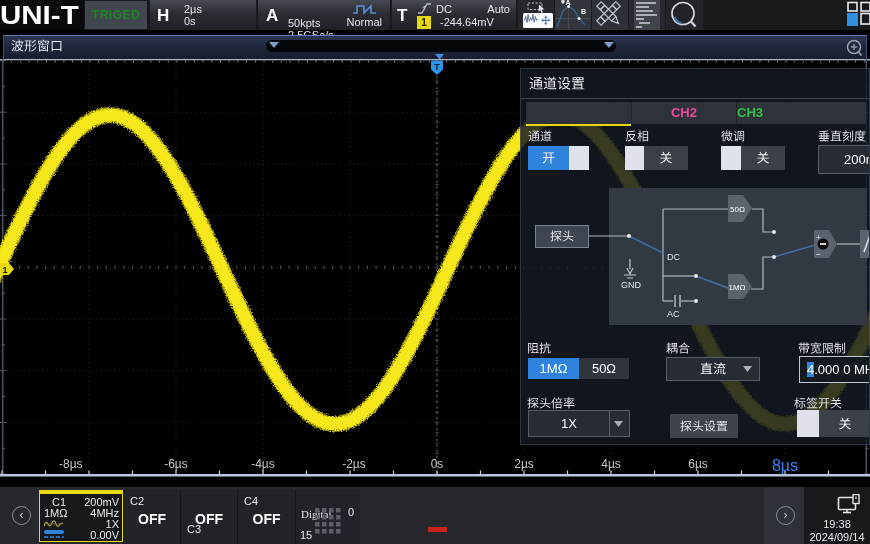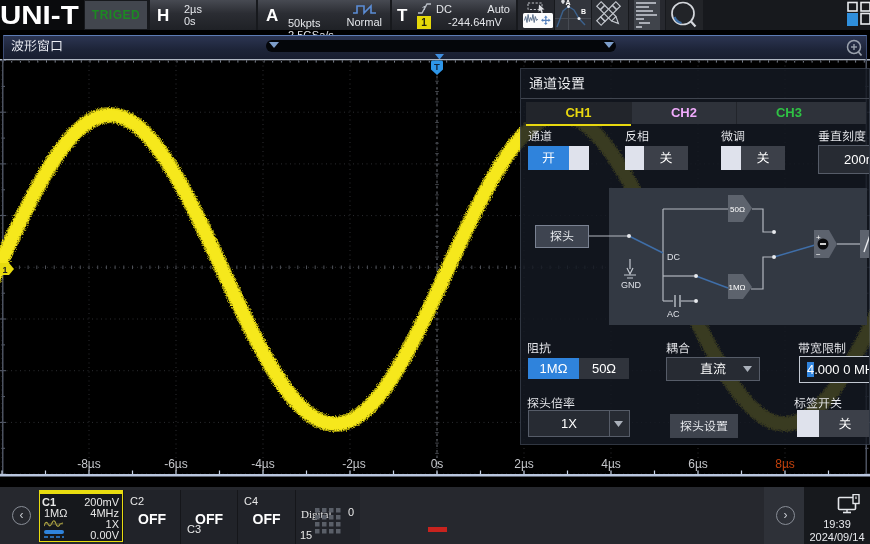--- a/index.html
+++ b/index.html
@@ -51,21 +51,21 @@
     <polyline points="1,9 5,9 5,2 12,2 12,9 19,2 19,2 19,9 24,9" fill="none" stroke="#5b8dd6" stroke-width="1.6"></polyline>
   </svg>
   <div class="biglet" style="left:397px;">T</div>
   <svg class="abs" style="left:417px;top:3px;" width="15" height="11" viewBox="0 0 15 11">
     <polyline points="1,10 5,10 10,1 14,1" fill="none" stroke="#b9bec6" stroke-width="1.4"></polyline>
     <polyline points="7.5,7 7.5,3 5.5,5" fill="none" stroke="#b9bec6" stroke-width="1"></polyline>
   </svg>
   <div class="tinytxt" style="left:436px;top:3px;">DC</div>
   <div class="abs" style="left:417px;top:16px;width:14px;height:13px;background:#e5d909;color:#23230a;font-size:10px;font-weight:bold;text-align:center;line-height:13px;">1</div>
   <div class="tinytxt" style="left:460px;top:3px;width:50px;text-align:right;">Auto</div>
-  <div class="tinytxt" style="left:440px;top:16px;width:70px;text-align:center;">-244.64mV</div>
+  <div class="tinytxt" style="left:440px;top:16px;width:70px;text-align:left;">-244.64mV</div>
 
   <div class="abs" style="left:518px;top:0;width:36px;height:30px;background:#25272d;"></div>
   <div class="abs" style="left:555px;top:0;width:36px;height:30px;background:#32353c;"></div>
   <div class="abs" style="left:592px;top:0;width:36px;height:30px;background:#2d3036;"></div>
   <div class="abs" style="left:629px;top:0;width:36px;height:30px;background:#27292f;"></div>
   <div class="abs" style="left:666px;top:0;width:37px;height:30px;background:#222428;"></div>
   <svg class="abs" style="left:518px;top:0;" width="36" height="30" viewBox="0 0 36 30">
     <rect x="10" y="3" width="14" height="6.5" fill="none" stroke="#c0c3c9" stroke-width="1" stroke-dasharray="2.2 1.6"></rect>
     <path d="M21,4.5 L26.5,9.5 L23.8,9.6 L25,12.4 L23.4,13 L22.3,10.2 L20.5,11.8 Z" fill="#dfe1e5"></path>
     <rect x="5" y="13" width="30" height="15" rx="1.5" fill="#fbfbfc"></rect>
@@ -178,38 +178,37 @@
   </g>
   <g id="markers">
   <path d="M431,3 q0,-1.5 1.5,-1.5 h9 q1.5,0 1.5,1.5 v7.5 l-6,5.5 l-6,-5.5 z" fill="#2e96e8"></path>
   <text x="437" y="11" font-size="9.5" font-weight="bold" fill="#10233c" text-anchor="middle">T</text>
   <polygon points="0,204 9,204 14,210 9,216 0,216" fill="#e8dc0e"></polygon>
   <text x="5" y="214" font-size="9" font-weight="bold" fill="#222" text-anchor="middle">1</text>
   </g>
 </svg>
 
 <div id="axislabels">
-<div class="abs" style="left:59px;top:457px;width:60px;text-align:center;color:#c4c6ca;font-size:12px;">-8µs</div>
+<div class="abs" style="left:59px;top:457px;width:60px;color:#c4c6ca;font-size:12px;">-8µs</div>
 <div class="abs" style="left:146px;top:457px;width:60px;text-align:center;color:#c4c6ca;font-size:12px;">-6µs</div>
 <div class="abs" style="left:233px;top:457px;width:60px;text-align:center;color:#c4c6ca;font-size:12px;">-4µs</div>
 <div class="abs" style="left:324px;top:457px;width:60px;text-align:center;color:#c4c6ca;font-size:12px;">-2µs</div>
 <div class="abs" style="left:407px;top:457px;width:60px;text-align:center;color:#c4c6ca;font-size:12px;">0s</div>
 <div class="abs" style="left:494px;top:457px;width:60px;text-align:center;color:#c4c6ca;font-size:12px;">2µs</div>
 <div class="abs" style="left:581px;top:457px;width:60px;text-align:center;color:#c4c6ca;font-size:12px;">4µs</div>
 <div class="abs" style="left:668px;top:457px;width:60px;text-align:center;color:#c4c6ca;font-size:12px;">6µs</div>
-<div class="abs" style="left:755px;top:457px;width:60px;text-align:center;color:#c2410c;font-size:12px;">8µs</div>
+<div class="abs" style="left:755px;top:457px;width:60px;text-align:center;color:#3b82f6;font-size:16px;">8µs</div>
 </div>
 
 <div class="abs" id="panel">
   <div class="abs" style="left:8px;top:7px;color:#f0f1f4;font-size:14px;"></div>
   <div class="abs" style="left:0;top:29px;width:350px;height:1px;background:#40454f;"></div>
   <div class="abs" style="left:5px;top:33px;width:340px;height:22px;background:#2e323a;"></div>
-  <div class="abs" style="left:5px;top:33px;width:105px;height:22px;background:#22252b;color:#e8d80f;font-size:13px;font-weight:bold;text-align:center;line-height:22px;">CH1</div>
-  <div class="abs" style="left:110px;top:33px;width:105px;height:22px;border-left:1px solid #22252b;color:#f0abfc;font-size:13px;font-weight:bold;text-align:center;line-height:22px;">CH2</div>
-  <div class="abs" style="left:215px;top:33px;width:105px;height:22px;border-left:1px solid #22252b;color:#2fc244;font-size:13px;font-weight:bold;text-align:center;line-height:22px;">CH3</div>
+  <div class="abs" style="left:110px;top:33px;width:105px;height:22px;border-left:1px solid #22252b;color:#ec4899;font-size:13px;font-weight:bold;text-align:center;line-height:22px;">CH2</div>
+  <div class="abs" style="left:215px;top:33px;width:105px;height:22px;border-left:1px solid #22252b;color:#2fc244;font-size:13px;font-weight:bold;text-align:left;line-height:22px;">CH3</div>
   <div class="abs" style="left:5px;top:55px;width:105px;height:2px;background:#e8d80f;"></div>
   <div class="plabel" style="left:7px;top:60px;"></div>
   <div class="plabel" style="left:104px;top:60px;"></div>
   <div class="plabel" style="left:200px;top:60px;"></div>
   <div class="plabel" style="left:297px;top:60px;"></div>
   <div class="toggle" style="left:7px;top:77px;width:61px;">
     <div class="tog-on" style="width:41px;"></div>
         <div class="tog-knob" style="width:20px;"></div>
   </div>
   <div class="toggle" style="left:104px;top:77px;width:63px;">
@@ -334,21 +333,21 @@
         <path transform="translate(183.0,361.5) scale(0.0120,-0.0120)" d="M122 776C175 729 242 662 273 619L324 672C292 713 225 778 171 822ZM43 526V454H184V95C184 49 153 16 134 4C148 -11 168 -42 175 -60C190 -40 217 -20 395 112C386 127 374 155 368 175L257 94V526ZM491 804V693C491 619 469 536 337 476C351 464 377 435 386 420C530 489 562 597 562 691V734H739V573C739 497 753 469 823 469C834 469 883 469 898 469C918 469 939 470 951 474C948 491 946 520 944 539C932 536 911 534 897 534C884 534 839 534 828 534C812 534 810 543 810 572V804ZM805 328C769 248 715 182 649 129C582 184 529 251 493 328ZM384 398V328H436L422 323C462 231 519 151 590 86C515 38 429 5 341 -15C355 -31 371 -61 377 -80C474 -54 566 -16 647 39C723 -17 814 -58 917 -83C926 -62 947 -32 963 -16C867 4 781 39 708 86C793 160 861 256 901 381L855 401L842 398Z" fill="#eceef2"></path>
         <path transform="translate(195.0,361.5) scale(0.0120,-0.0120)" d="M651 748H820V658H651ZM417 748H582V658H417ZM189 748H348V658H189ZM190 427V6H57V-50H945V6H808V427H495L509 486H922V545H520L531 603H895V802H117V603H454L446 545H68V486H436L424 427ZM262 6V68H734V6ZM262 275H734V217H262ZM262 320V376H734V320ZM262 172H734V113H262Z" fill="#eceef2"></path>
         <path transform="translate(317.5,359.5) scale(0.0130,-0.0130)" d="M224 799C265 746 307 675 324 627H129V552H461V430C461 412 460 393 459 374H68V300H444C412 192 317 77 48 -13C68 -30 93 -62 102 -79C360 11 470 127 515 243C599 88 729 -21 907 -74C919 -51 942 -18 960 -1C777 44 640 152 565 300H935V374H544L546 429V552H881V627H683C719 681 759 749 792 809L711 836C686 774 640 687 600 627H326L392 663C373 710 330 780 287 831Z" fill="#ffffff"></path>
       </svg>
 </div>
 
 <div class="abs" id="botbar">
   <div class="circbtn" style="left:12px;top:19px;">‹</div>
 
   <div class="abs" style="left:39px;top:3px;width:84px;height:52px;background:#16181c;border:1px solid #e8dc10;border-top:4px solid #e8dc10;">
-    <div class="chsmall" style="left:2px;top:2px;font-weight:bold;">C1</div>
+    <div class="chsmall" style="left:12px;top:2px;">C1</div>
     <div class="chsmall" style="right:3px;top:2px;">200mV</div>
     <div class="chsmall" style="left:4px;top:13px;">1MΩ</div>
     <div class="chsmall" style="right:3px;top:13px;">4MHz</div>
     <div class="chsmall" style="right:3px;top:24px;">1X</div>
     <div class="chsmall" style="right:3px;top:35px;">0.00V</div>
     <svg class="abs" style="left:4px;top:26px;" width="20" height="8" viewBox="0 0 20 8">
       <path d="M0,6 q2,-6 4,-2 q2,4 4,-1 q2,-5 4,1 q2,5 4,0 L19,3" fill="none" stroke="#b7ad44" stroke-width="1.2"></path>
       <line x1="0" y1="4" x2="19" y2="4" stroke="#6c683a" stroke-width="0.8"></line>
     </svg>
     <svg class="abs" style="left:4px;top:36px;" width="22" height="10" viewBox="0 0 22 10">
@@ -399,17 +398,17 @@
   <div class="abs" style="left:764px;top:0;width:40px;height:57px;background:#2e3138;"></div>
   <div class="circbtn" style="left:776px;top:19px;width:19px;height:19px;line-height:17px;">›</div>
   <div class="abs" style="left:804px;top:0;width:66px;height:57px;background:#17191d;">
     <svg class="abs" style="left:33px;top:7px;" width="26" height="20" viewBox="0 0 26 20">
       <rect x="1.5" y="3.5" width="17" height="12" rx="1" fill="none" stroke="#e4e6ea" stroke-width="1.6"></rect>
       <rect x="16" y="0.5" width="6" height="9" fill="#17191d" stroke="#e4e6ea" stroke-width="1.4"></rect>
       <line x1="19" y1="2.5" x2="19" y2="5" stroke="#e4e6ea" stroke-width="1.2"></line>
       <line x1="6" y1="18.5" x2="14" y2="18.5" stroke="#e4e6ea" stroke-width="1.6"></line>
       <line x1="10" y1="15.5" x2="10" y2="18" stroke="#e4e6ea" stroke-width="1.4"></line>
     </svg>
-    <div class="abs" style="left:0;top:31px;width:66px;text-align:center;color:#e8eaee;font-size:11px;">19:39</div>
+    <div class="abs" style="left:0;top:31px;width:66px;text-align:center;color:#e8eaee;font-size:11px;">19:38</div>
     <div class="abs" style="left:0;top:44px;width:66px;text-align:center;color:#e8eaee;font-size:11px;">2024/09/14</div>
   </div>
 </div>
 </div>
 
 </body></html>

